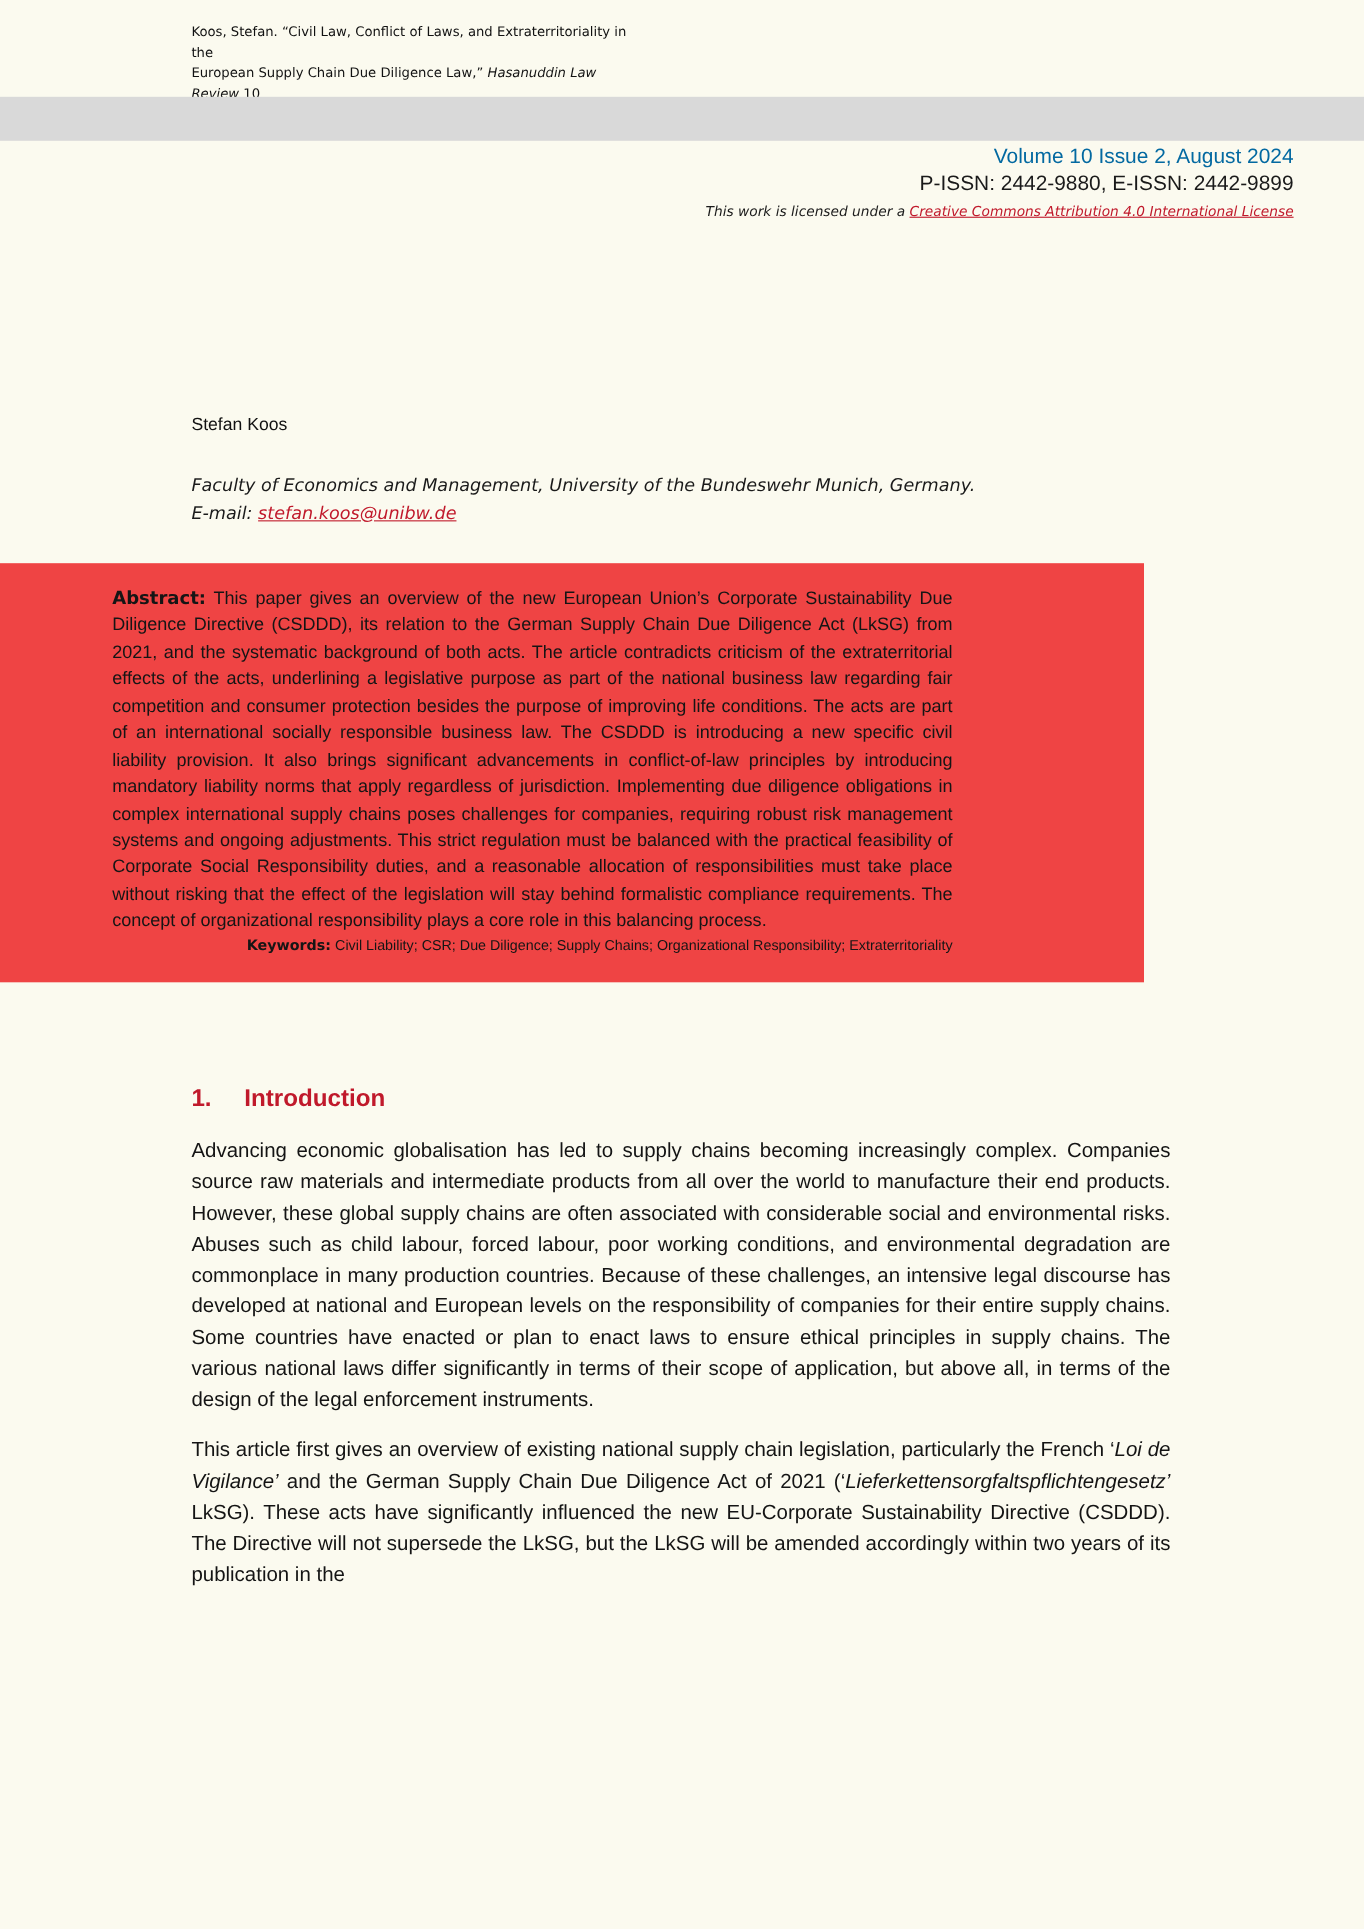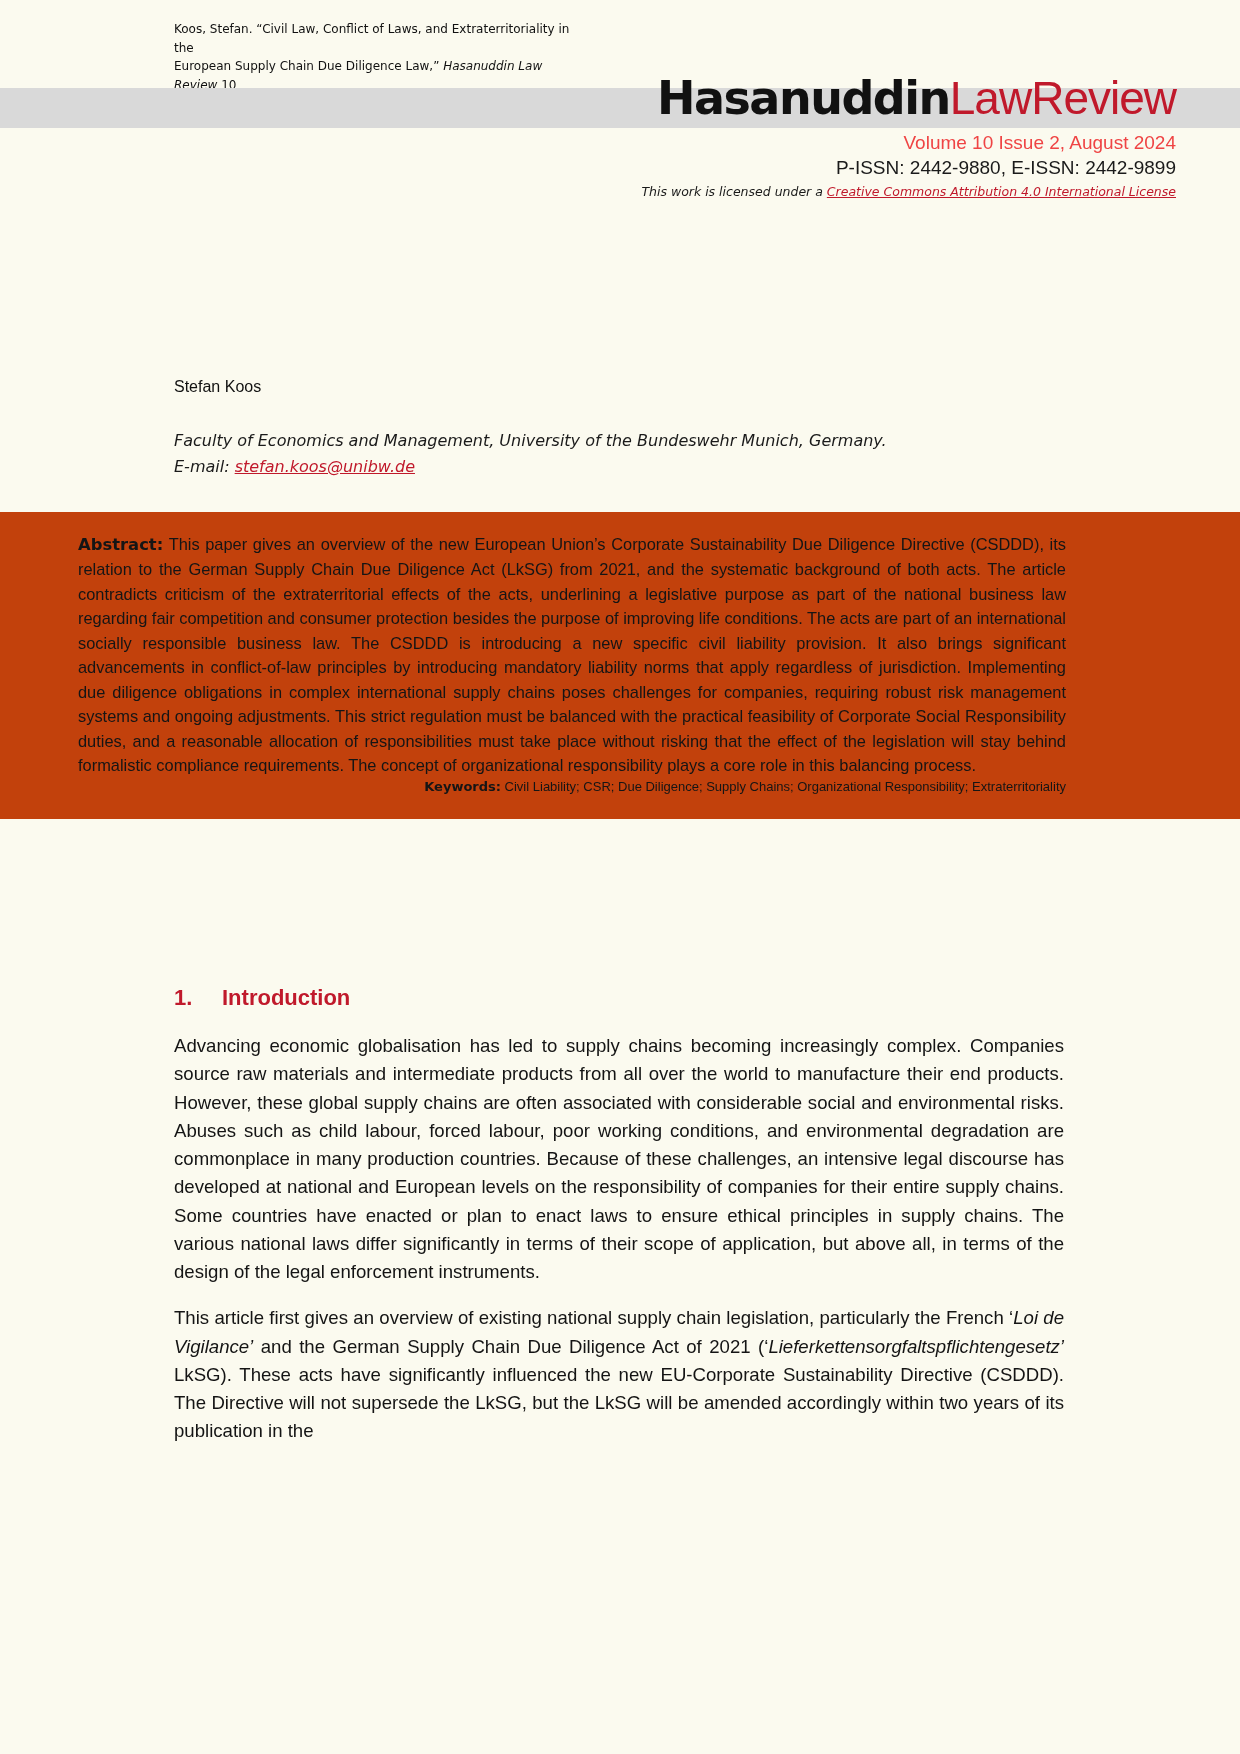--- a/index.html
+++ b/index.html
@@ -70,21 +70,21 @@
     color: #c0192b;
     font-family: "Liberation Sans", sans-serif;
     letter-spacing: -1px;
   }
 
   .issue-line {
     position: absolute;
     right: 64px;
     top: 132px;
     font-size: 19px;
-    color: #ef4444;
+    color: #0369a1;
     text-align: right;
     font-family: "Liberation Sans", sans-serif;
   }
   .issn-line {
     position: absolute;
     right: 64px;
     top: 157px;
     font-size: 19px;
     color: #1a1a1a;
     text-align: right;
@@ -138,24 +138,24 @@
     color: #1a1a1a;
     font-family: "DejaVu Sans", sans-serif;
   }
   .email-link { color: #c0192b; font-style: italic; }
 
   
   .abstract-panel {
     position: absolute;
     left: 0;
     top: 512px;
-    width: 1240px;
-    padding: 20px 174px 22px 78px;
+    width: 1040px;
+    padding: 20px 174px 22px 102px;
     box-sizing: border-box;
-    background: #c2410c;
+    background: #ef4444;
   }
   .abstract-body {
     font-size: 16.4px;
     line-height: 1.49;
     text-align: justify;
     color: #151515;
     font-family: "Liberation Sans", sans-serif;
     margin: 0;
   }
   .abstract-body .lead { font-weight: bold; font-family: "DejaVu Sans", sans-serif; }
@@ -213,23 +213,20 @@
 
 <div class="page">
 
   <div class="citation">
     <span>Koos, Stefan. “Civil Law, Conflict of Laws, and Extraterritoriality in the</span><br>
     <span>European Supply Chain Due Diligence Law,” </span><span class="italic">Hasanuddin Law Review</span><span> 10</span><br>
     <span>no. 2 (2024): 144-170. DOI: </span><a class="doi" href="#">10.20956/halrev.v10i2.5535</a>
   </div>
 
   <div class="masthead-band"></div>
-  <div class="masthead-title">
-    <span class="mast-hasanuddin">Hasanuddin</span><span class="mast-lawreview">LawReview</span>
-  </div>
 
   <div class="issue-line">Volume 10 Issue 2, August 2024</div>
   <div class="issn-line">P-ISSN: 2442-9880, E-ISSN: 2442-9899</div>
   <div class="license-line">
     <span>This work is licensed under a </span><a class="license-link" href="#">Creative Commons Attribution 4.0 International License</a>
   </div>
 
   <div class="author-name">Stefan Koos</div>
   <div class="affiliation">
     <span>Faculty of Economics and Management, University of the Bundeswehr Munich, Germany.</span><br>

